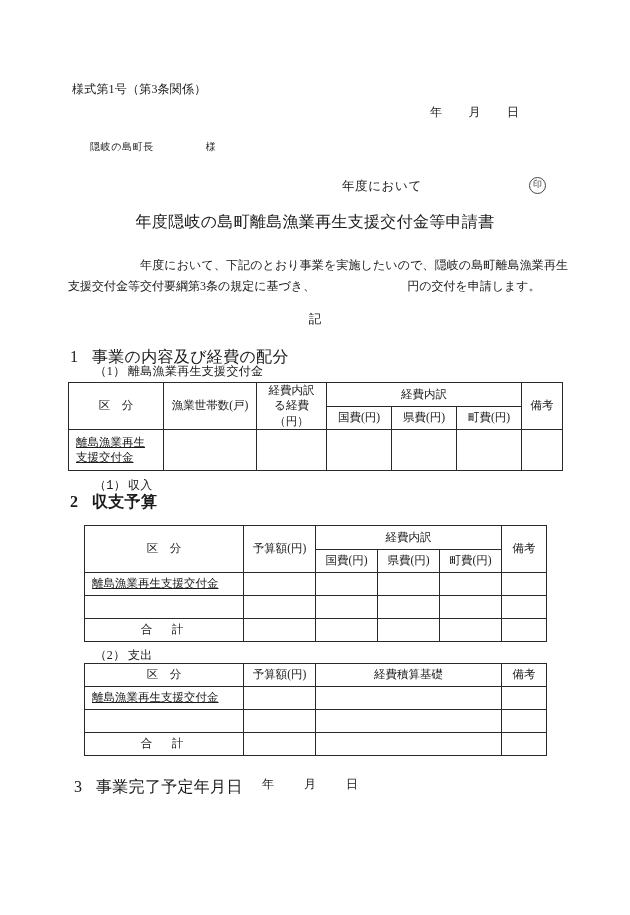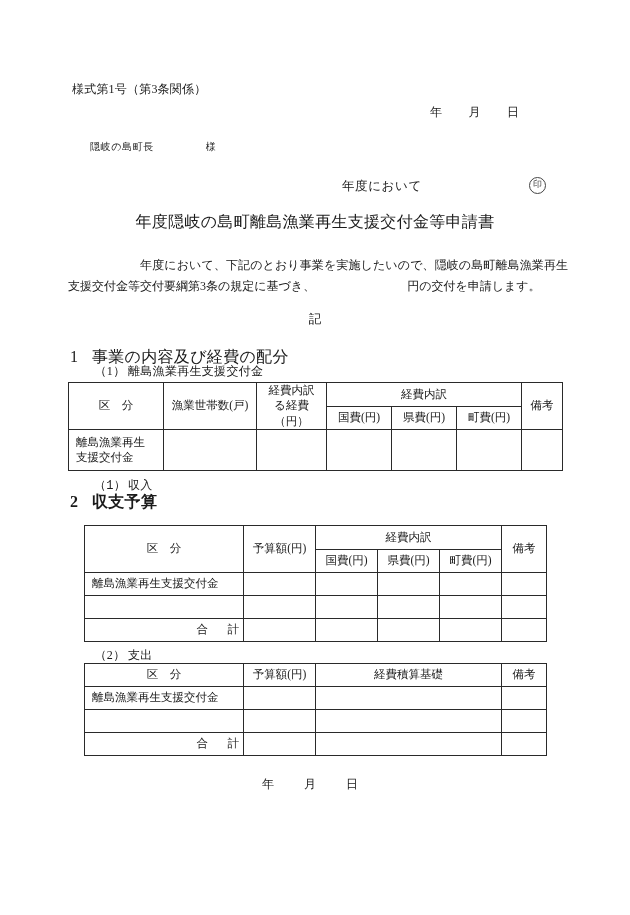--- a/index.html
+++ b/index.html
@@ -102,22 +102,22 @@
     font-size: 11.5px;
   }
   table td, table th {
     border: 1px solid #2a2a2a;
     padding: 0;
     font-weight: normal;
     text-align: center;
     vertical-align: middle;
     line-height: 1.32;
   }
-  .cell-center { text-align: right; }
-  .cell-left { text-align: left; padding-left: 7px; }
+  .cell-center { text-align: center; }
+  .cell-left { text-align: left; padding-left: 7px; text-decoration: underline; }
   .wide-space { letter-spacing: 4px; }
 
   #table-business { left: 68px; top: 382px; width: 494px; }
   #table-business .h-row1 td { height: 23px; }
   #table-business .h-row2 td { height: 22px; }
   #table-business .data-row td { height: 40px; }
 
   #table-income { left: 84px; top: 525px; width: 462px; }
   #table-income .h-row1 td { height: 23px; }
   #table-income .h-row2 td { height: 22px; }
@@ -288,17 +288,20 @@
       </tr>
       <tr class="data-row">
         <td class="cell-center wide-space">合　計</td>
         <td></td>
         <td></td>
         <td></td>
       </tr>
     </tbody>
   </table>
 
+  <div class="row section-heading" id="section3-heading">
+    <span class="num">3</span><span>事業完了予定年月日</span>
+  </div>
   <div class="row" id="section3-date">
     <span>年</span><span class="gap-md"></span><span>月</span><span class="gap-md"></span><span>日</span>
   </div>
 
 </div>
 
 </body></html>

